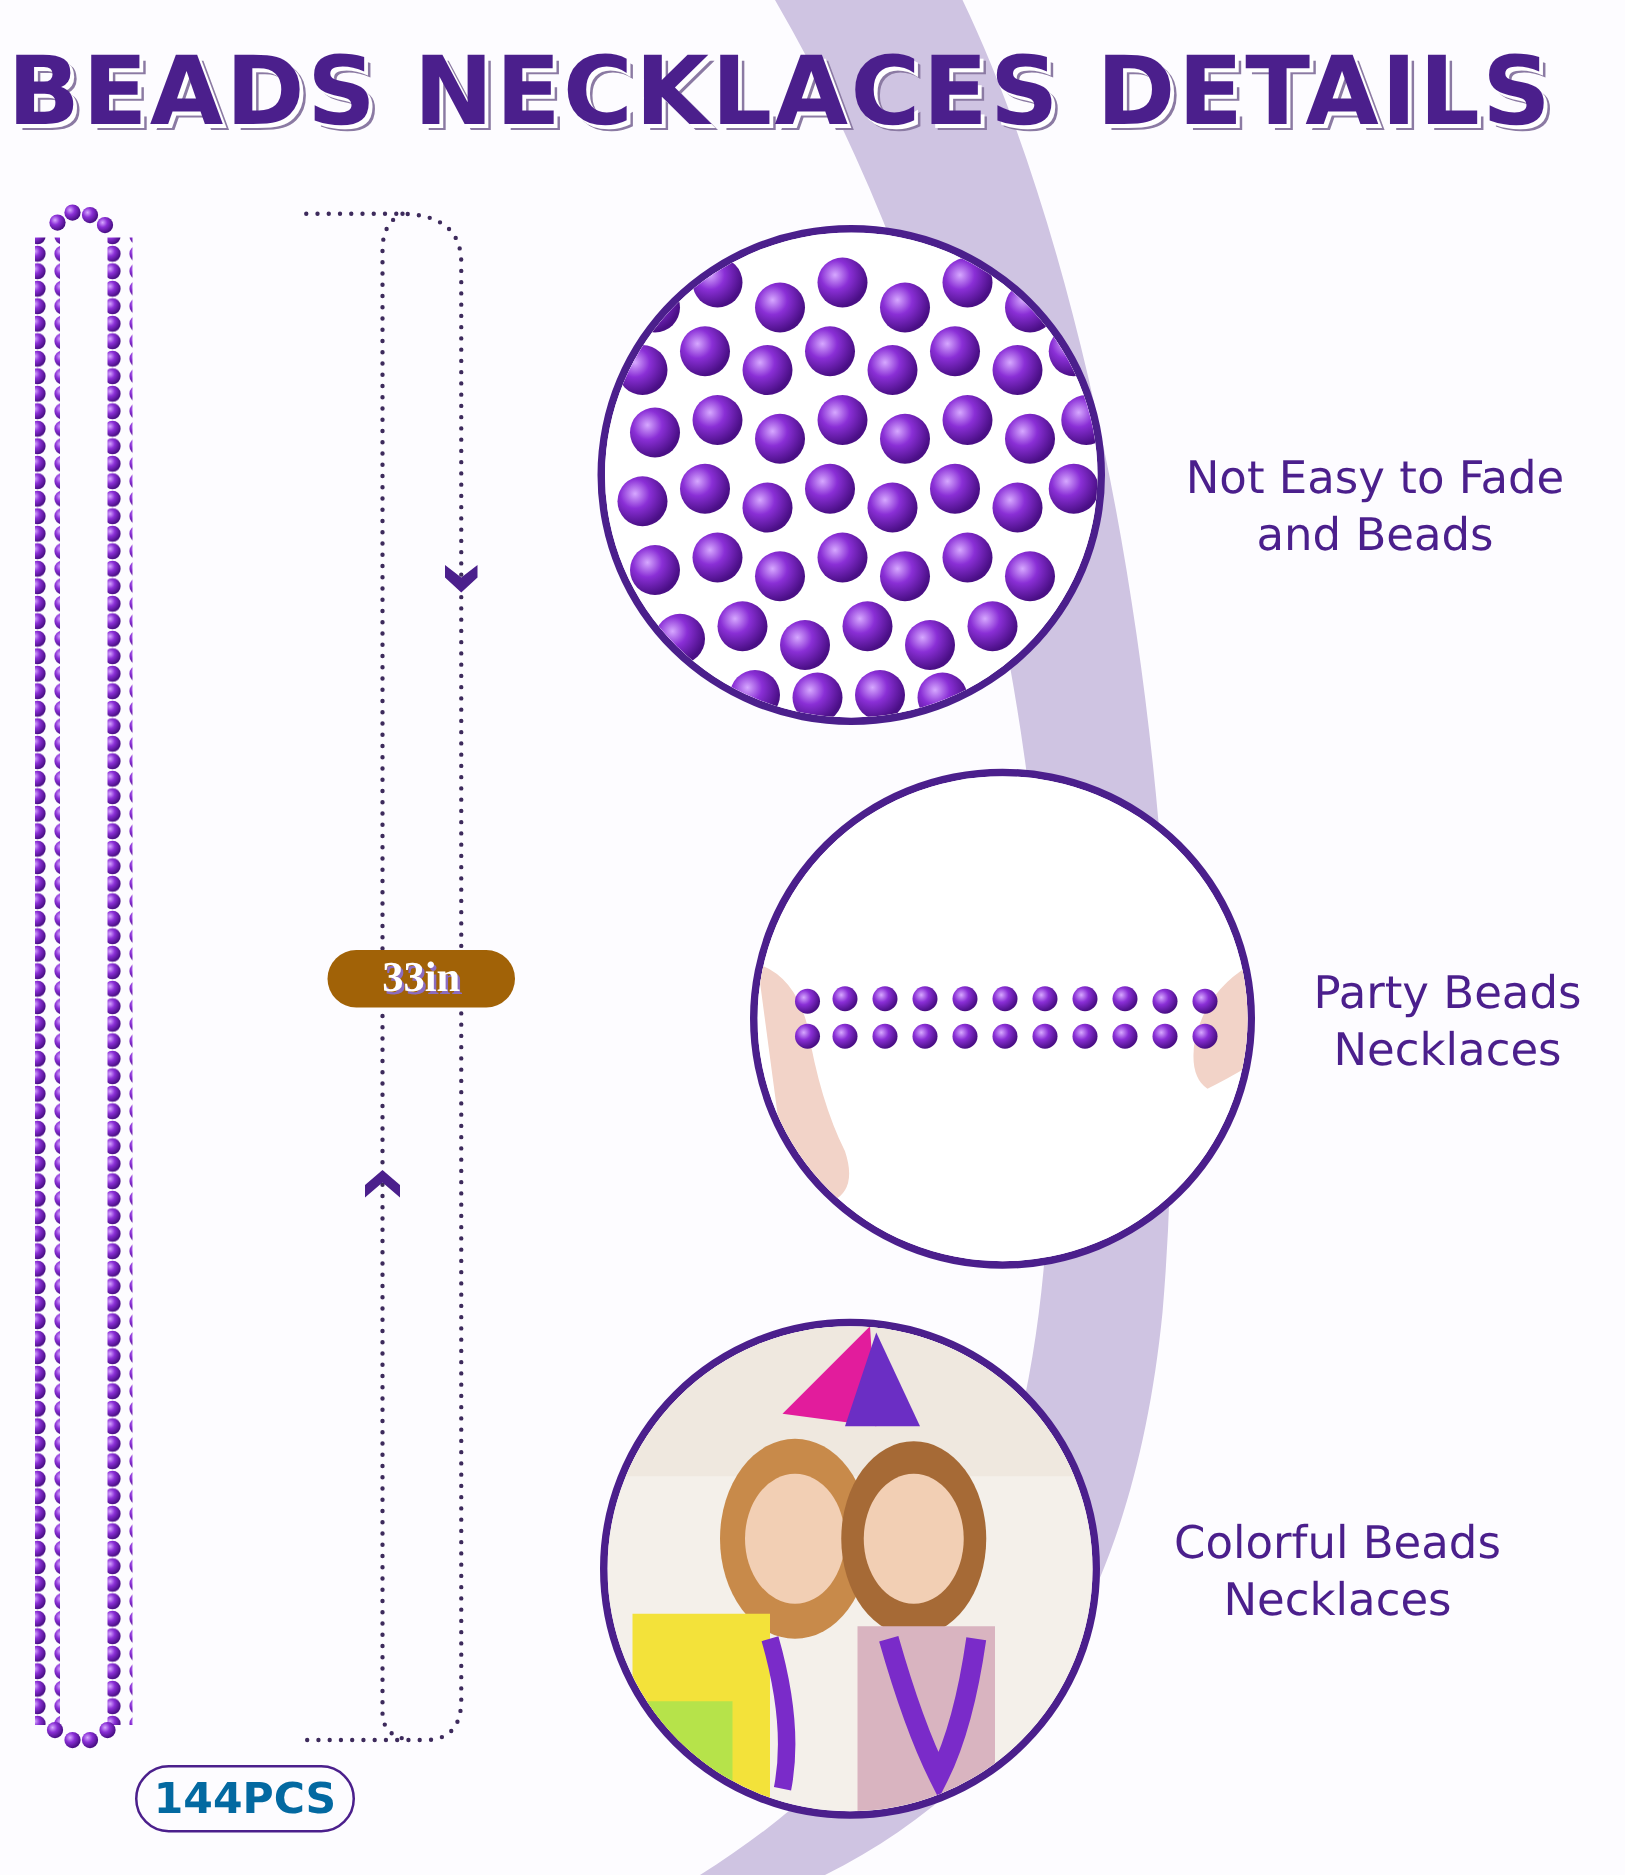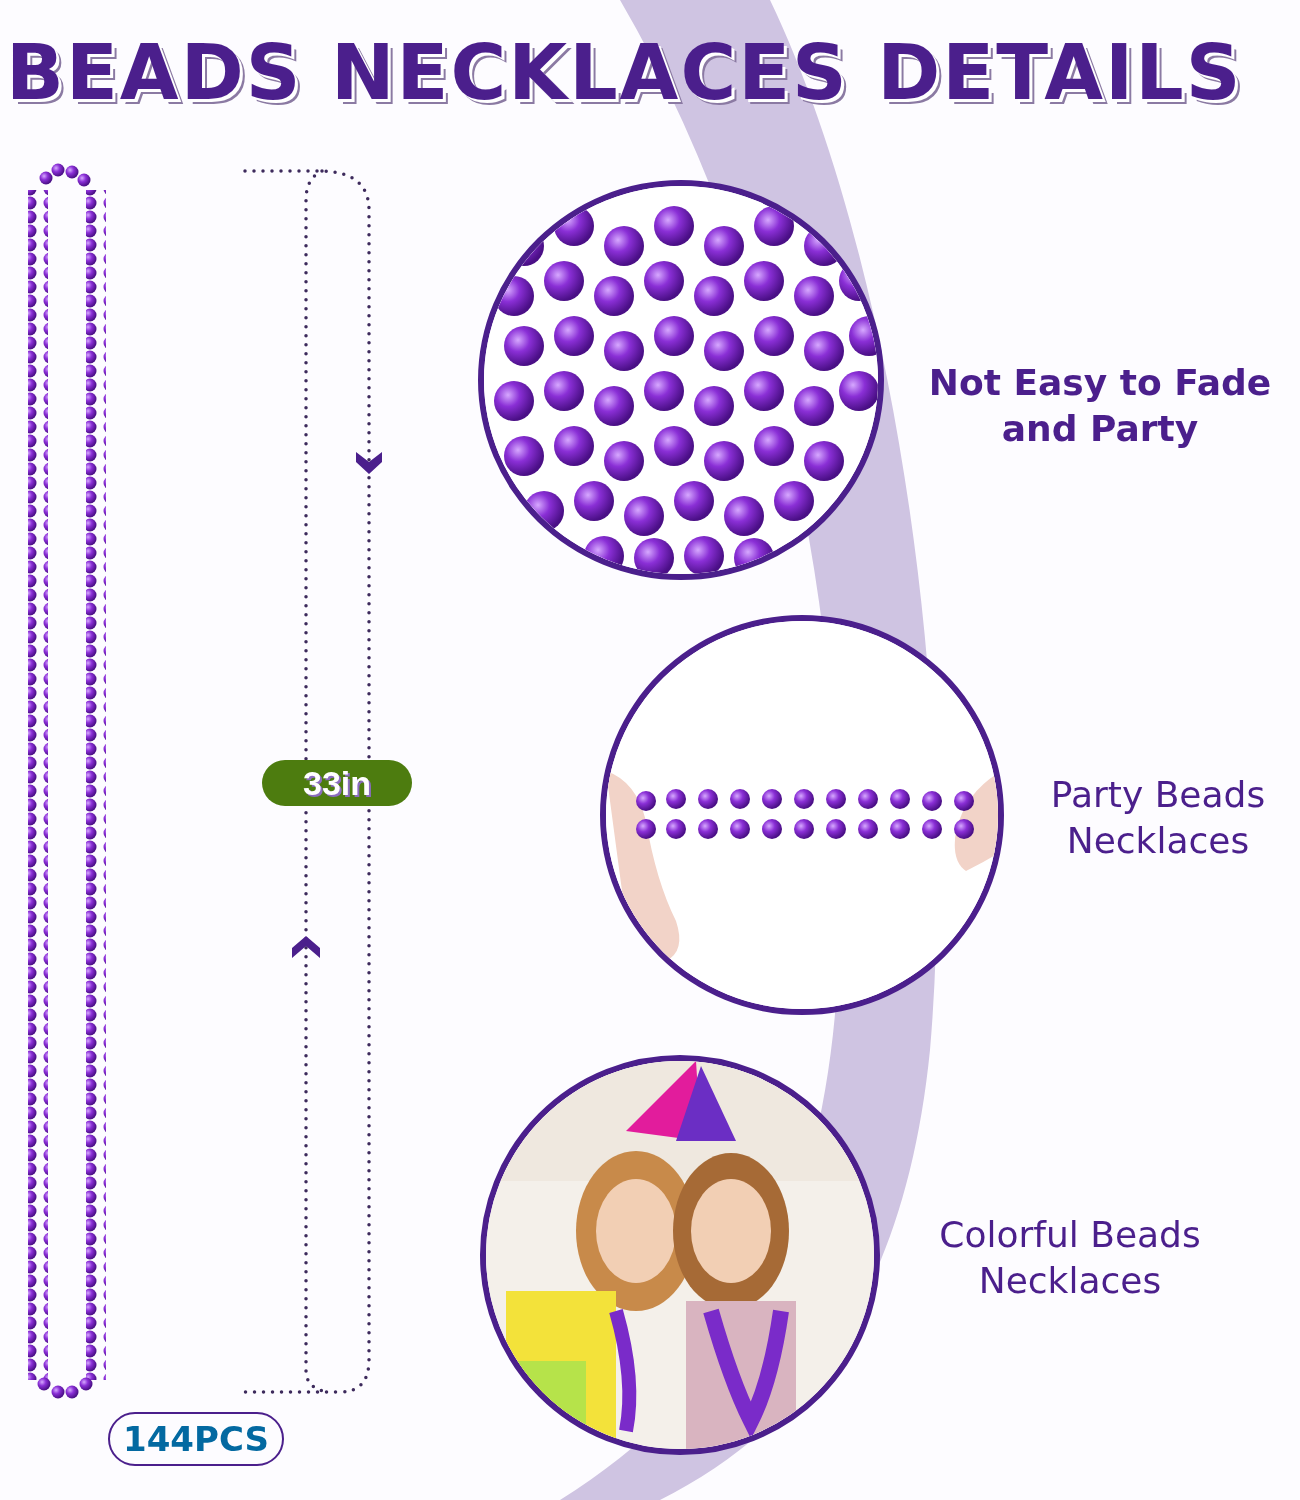--- a/index.html
+++ b/index.html
@@ -1,28 +1,28 @@
 <!DOCTYPE html>
 <html><head>
 <meta charset="utf-8">
 <style>
   html,body{margin:0;padding:0;}
   body{width:1300px;height:1500px;position:relative;overflow:hidden;background:#fdfcff;font-family:"Liberation Sans",sans-serif;}
   .arc{position:absolute;left:0;top:0;width:1300px;height:1500px;}
   .title{position:absolute;left:0;top:28px;width:1300px;text-align:left;padding-left:6px;font-family:"DejaVu Sans",sans-serif;font-weight:bold;font-size:76px;letter-spacing:2px;color:#4b1f8c;text-shadow:3px 3px 0 #fff,5px 5px 0 #8b7aa3;white-space:nowrap;}
   .necklace{position:absolute;left:0;top:0;}
   .measure{position:absolute;left:0;top:0;}
-  .len-badge{position:absolute;left:262px;top:760px;width:150px;height:46px;border-radius:24px;background:#4d7c0f;color:#fff;font-family:Liberation Sans, sans-serif;font-weight:bold;font-size:34px;line-height:46px;text-align:center;text-shadow:2px 2px 0 #8b6cc0;}
+  .len-badge{position:absolute;left:262px;top:760px;width:150px;height:46px;border-radius:24px;background:#a16207;color:#fff;font-family:Liberation Serif, serif;font-weight:bold;font-size:34px;line-height:46px;text-align:center;text-shadow:2px 2px 0 #8b6cc0;}
   .pcs-badge{position:absolute;left:108px;top:1412px;width:176px;height:54px;border:2px solid #4b1f8c;border-radius:28px;box-sizing:border-box;color:#0369a1;font-family:"DejaVu Sans",sans-serif;font-weight:bold;font-size:34px;line-height:50px;text-align:center;}
   .circle{position:absolute;border-radius:50%;border:6px solid #4b1f8c;box-sizing:border-box;overflow:hidden;background:#fff;}
   .c1{left:478px;top:180px;width:406px;height:400px;}
   .c2{left:600px;top:615px;width:404px;height:400px;}
   .c3{left:480px;top:1055px;width:400px;height:400px;}
   .feat{position:absolute;color:#4b1f8c;font-family:"DejaVu Sans",sans-serif;font-size:36px;line-height:46px;text-align:center;}
-  .f1{left:900px;top:360px;width:400px;font-weight:bold;}
+  .f1{left:900px;top:360px;width:400px;}
   .f2{left:1010px;top:772px;width:296px;}
   .f3{left:880px;top:1212px;width:380px;}
 </style>
 </head>
 <body>
 
 <svg class="arc" viewBox="0 0 1300 1500">
   <path d="M620 0 L770 0 C890 250 960 700 930 1050 C905 1300 800 1430 660 1500 L560 1500 C720 1400 840 1240 840 900 C840 560 760 240 620 0 Z" fill="#cfc4e2"></path>
 </svg>
 
@@ -164,21 +164,21 @@
     <rect x="20" y="230" width="110" height="162" fill="#f3e23a"></rect>
     <rect x="200" y="240" width="110" height="152" fill="#d9b4c0"></rect>
     <path d="M130 250 Q150 320 140 370" stroke="#7a2bc9" stroke-width="14" fill="none"></path>
     <path d="M225 250 Q245 320 265 360 Q285 320 295 250" stroke="#7a2bc9" stroke-width="16" fill="none"></path>
     <rect x="10" y="300" width="90" height="70" fill="#b6e34a"></rect>
   </svg>
 </div>
 
 <div class="feat f1">
   <div>Not Easy to Fade</div>
-  <div>and Party</div>
+  <div>and Beads</div>
 </div>
 <div class="feat f2">
   <div>Party Beads</div>
   <div>Necklaces</div>
 </div>
 <div class="feat f3">
   <div>Colorful Beads</div>
   <div>Necklaces</div>
 </div>
 

